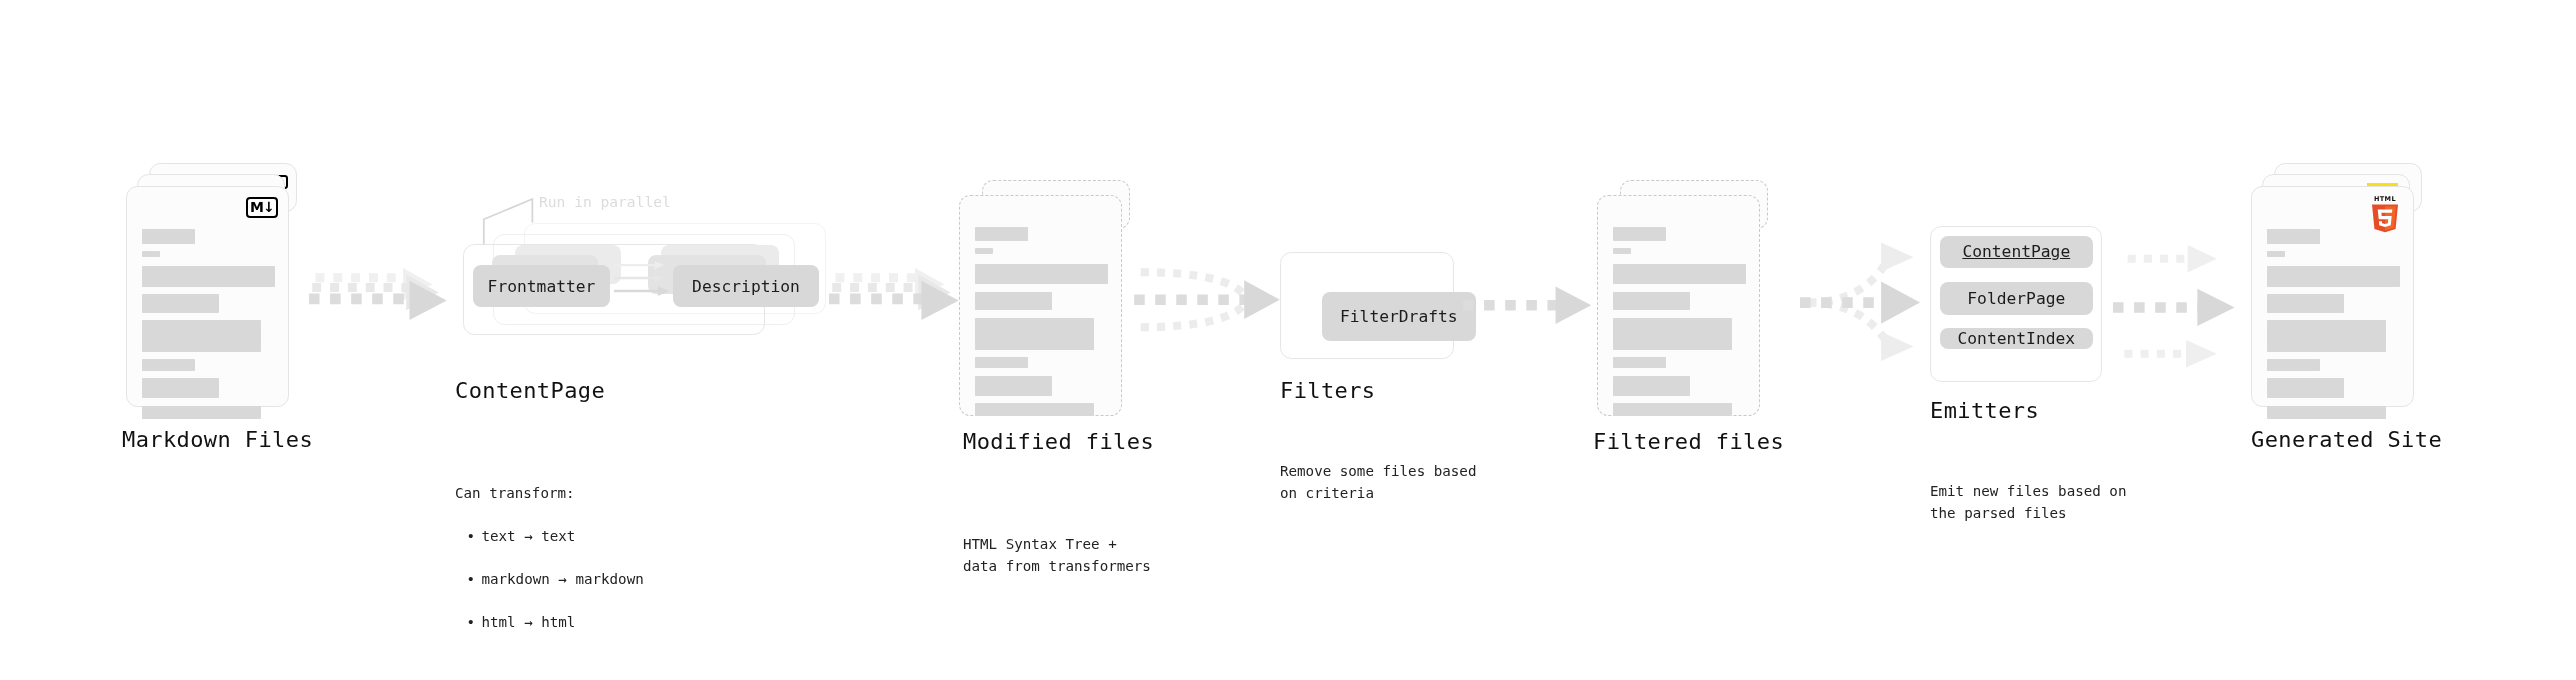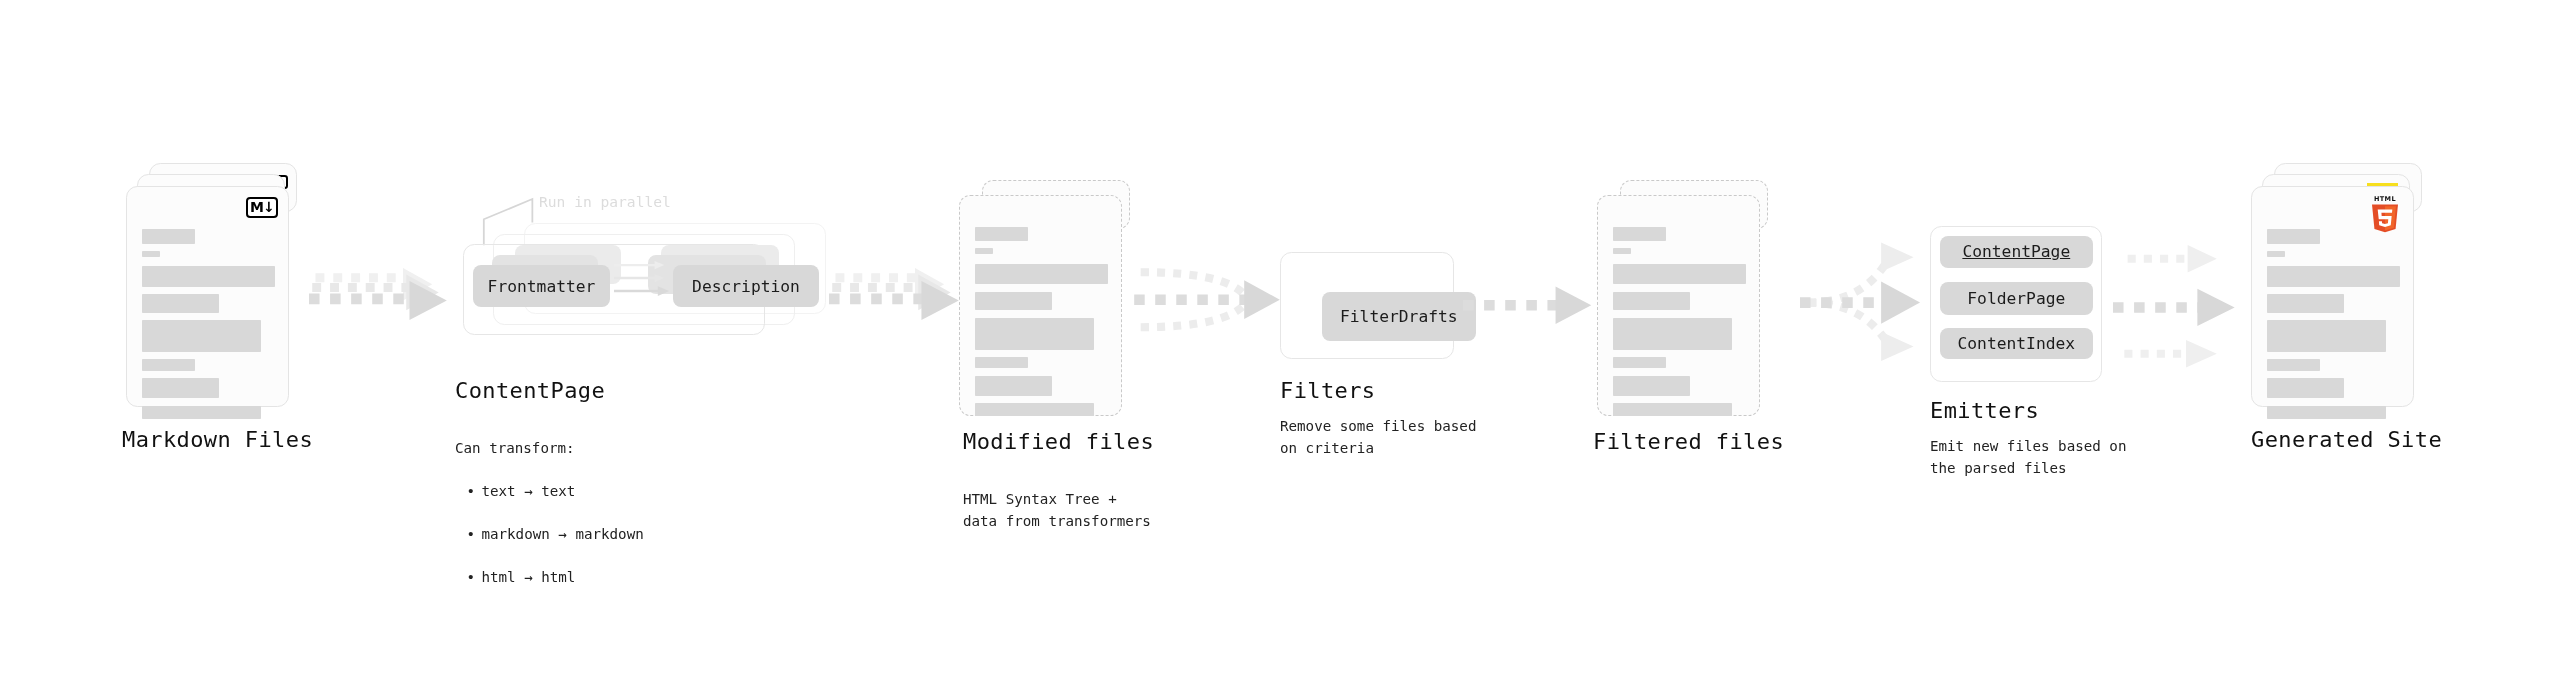--- a/index.html
+++ b/index.html
@@ -79,20 +79,21 @@
     color: #111;
     white-space: nowrap;
     letter-spacing: 0.4px;
   }
   .caption-sub {
     position: absolute;
     font-size: 14.2px;
     line-height: 1.52;
     color: #222;
     white-space: pre-line;
+    margin-top: 45px;
   }
   .caption-sub .li { padding-left: 11.4px; }
   .caption-sub .li:before { content: "\2022"; margin-right: 6.5px; }
 
   
   .parallel-label {
     position: absolute;
     font-size: 14.6px;
     color: #dcdcdc;
     white-space: nowrap;
@@ -263,21 +264,21 @@
     <path d="M10 82 Q 80 82 110 136" fill="none" stroke="#ececec" stroke-width="10" stroke-dasharray="10 10"></path>
     <polygon points="100,118 140,136 100,154" fill="#ededed"></polygon>
     <line x1="0" y1="82" x2="106" y2="82" stroke="#dcdcdc" stroke-width="13" stroke-dasharray="13 13"></line>
     <polygon points="100,56 148,82 100,108" fill="#d8d8d8"></polygon>
   </svg>
 
   <div class="node" style="left:1930px; top:226px;">
     <div class="group-box" style="left:0; top:0; width:172px; height:156px;"></div>
     <div class="chip" style="left:9.8px; top:9.8px; width:153px; height:32px;text-decoration:underline;">ContentPage</div>
     <div class="chip" style="left:9.8px; top:56px; width:153px; height:32.5px;">FolderPage</div>
-    <div class="chip" style="left:9.8px; top:102px; width:153px; height:31px;">ContentIndex</div>
+    <div class="chip" style="left:9.8px; top:102px; width:153px; height:21px;">ContentIndex</div>
   </div>
   <div class="caption-title" style="left:1930px; top:398px;">Emitters</div>
   <div class="caption-sub" style="left:1930px; top:436px;">Emit new files based on
 the parsed files</div>
 
   <svg class="node" style="left:2113px; top:232px;" width="146" height="142" viewBox="0 0 180 175">
     <g>
       <line x1="18" y1="33" x2="98" y2="33" stroke="#efefef" stroke-width="10" stroke-dasharray="10 10"></line>
       <polygon points="92,16 128,33 92,50" fill="#efefef"></polygon>
     </g>

